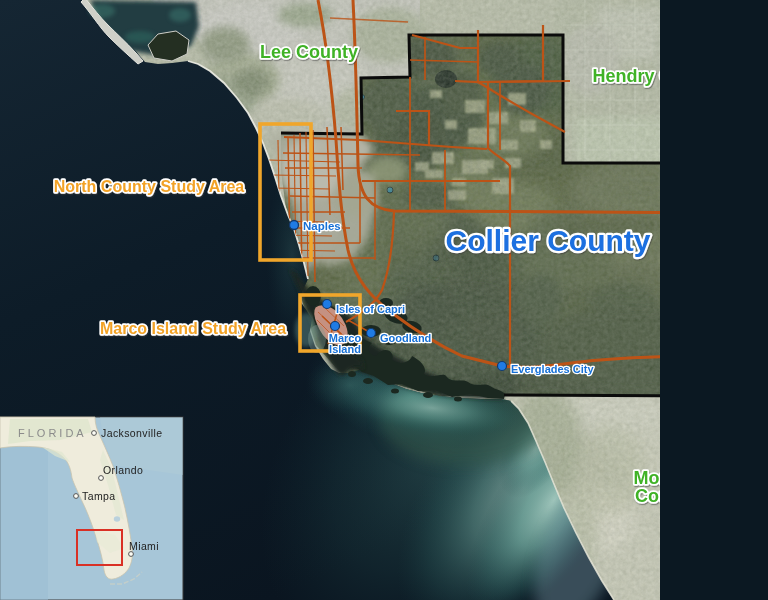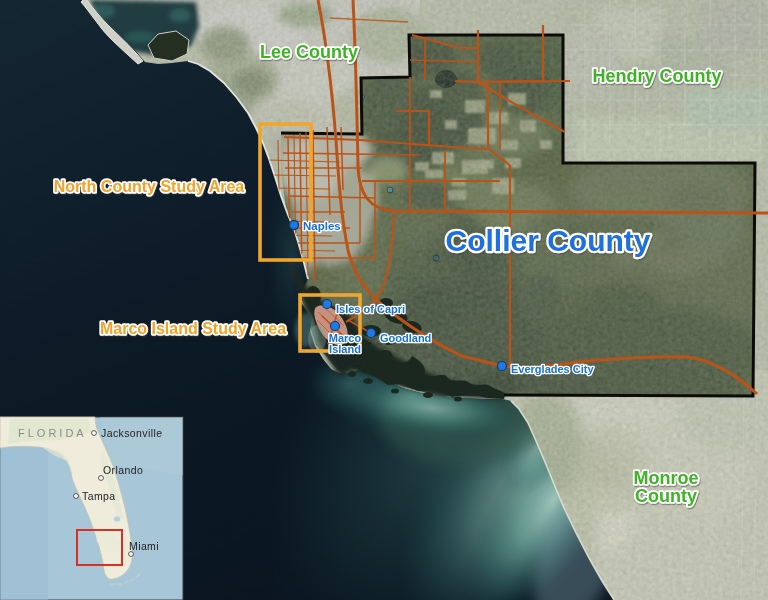--- a/index.html
+++ b/index.html
@@ -1,16 +1,16 @@
 <!DOCTYPE html>
 <html><head>
 <meta charset="utf-8">
 <style>
   html,body{margin:0;padding:0;background:#0b1822;}
-  #map{position:relative;width:768px;height:600px;overflow:hidden;font-family:"Liberation Sans",sans-serif;}
+  #map{position:relative;width:660px;height:600px;overflow:hidden;font-family:"Liberation Sans",sans-serif;}
   svg{display:block;}
   text{font-family:"Liberation Sans",sans-serif;}
 </style>
 </head>
 <body>
 <div id="map">
 <svg width="768" height="600" viewBox="0 0 768 600">
 <defs>
   <radialGradient id="shoal" cx="50%" cy="50%" r="50%">
     <stop offset="0%" stop-color="#b2d8cc" stop-opacity="0.95"></stop>

